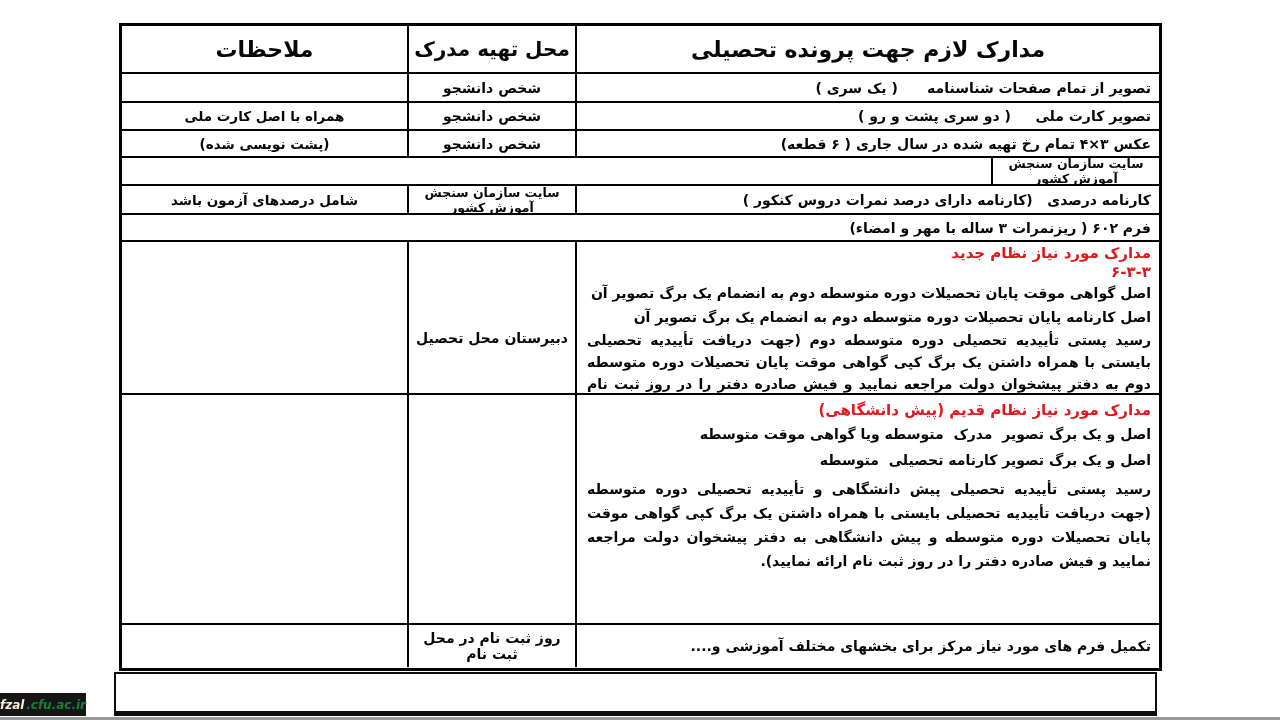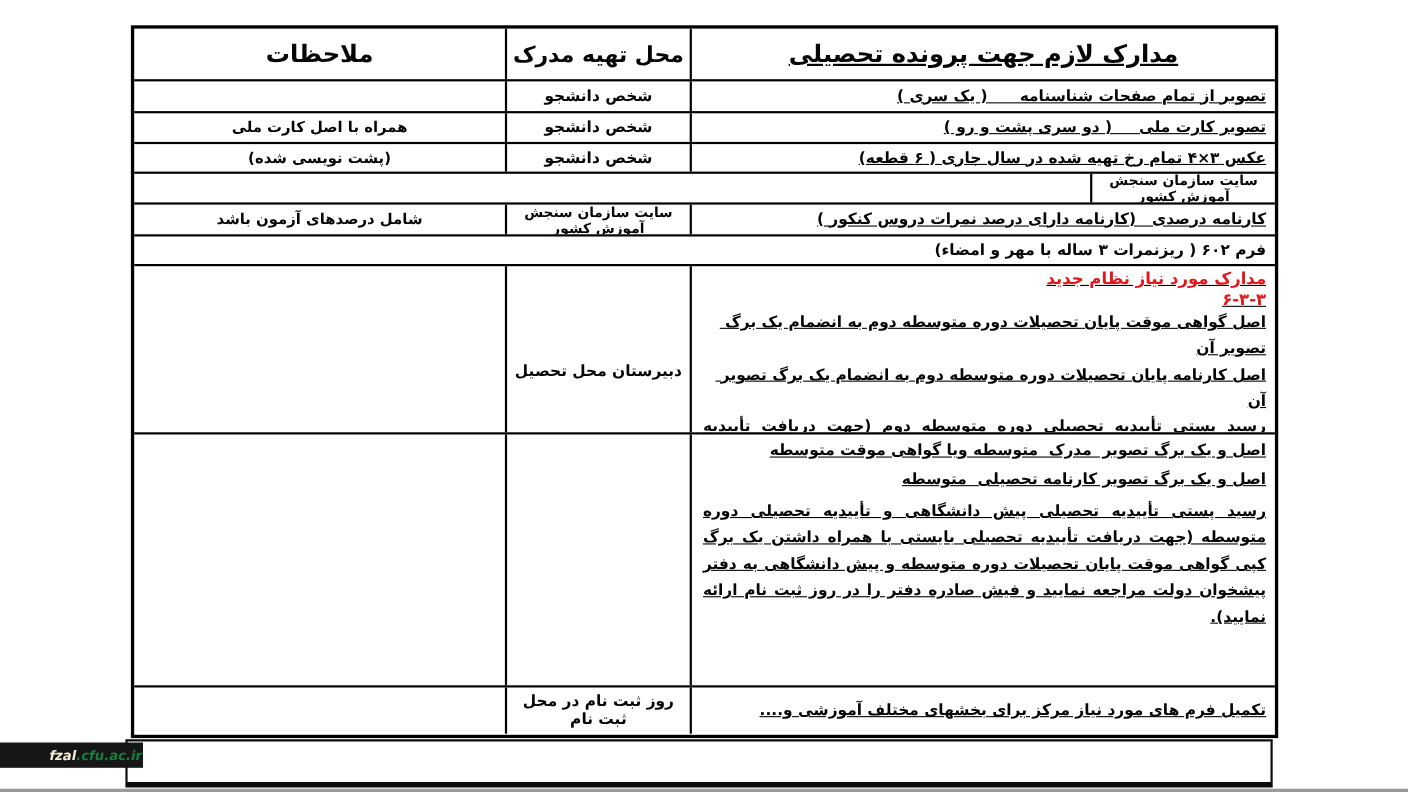--- a/index.html
+++ b/index.html
@@ -9,21 +9,21 @@
     font-family:"DejaVu Sans", sans-serif;
   }
   .doc-table{
     position:absolute;left:119px;top:23px;width:1043px;height:648px;
     box-sizing:border-box;border:3px solid #000;direction:rtl;
     display:flex;flex-direction:column;background:#fff;color:#060606;
   }
   .t-row{display:flex;flex-direction:row;box-sizing:border-box;border-bottom:2px solid #000;}
   .t-row.last{border-bottom:none;}
   .cell{box-sizing:border-box;overflow:hidden;}
-  .c-doc{width:532px;border-left:2px solid #000;text-decoration:underline;}
+  .c-doc{width:584px;border-left:2px solid #000;}
   .c-mid{width:168px;border-left:2px solid #000;}
   .c-notes{flex:1;}
   .center{display:flex;align-items:center;justify-content:center;text-align:center;}
   .right{display:flex;align-items:center;justify-content:flex-start;text-align:right;}
   .pad{padding:0 8px;}
   .pre{white-space:pre-wrap;}
   
   .hdr{height:48px;}
   .hdr .cell{font-weight:bold;font-size:22px;}
   
@@ -50,23 +50,23 @@
   
   .r-final{height:42px;font-weight:bold;font-size:14px;}
   
   .bottom-box{
     position:absolute;left:114px;top:672px;width:1043px;height:44px;
     box-sizing:border-box;border:2px solid #0c0c0c;border-bottom-width:5px;background:#fff;
   }
   .edge-strip{position:absolute;left:0;top:717px;width:1280px;height:3px;background:#9a9a9a;}
   
   .watermark{
-    position:absolute;left:0;top:675px;width:86px;height:23px;background:#161616;
-    display:flex;align-items:center;justify-content:center;
-    font-style:italic;font-weight:bold;font-size:12px;direction:ltr;padding-left:44px;
+    position:absolute;left:0;top:693px;width:86px;height:23px;background:#161616;
+    display:flex;align-items:center;justify-content:space-between;
+    font-style:italic;font-weight:bold;font-size:12px;direction:ltr;
   }
   .wm-prefix{color:#f7edd8;}
   .wm-suffix{color:#15803d;}
 </style>
 </head>
 <body>
 
 <div class="doc-table" style="--red:#e4151b;">
 
   <div class="t-row hdr">
@@ -114,20 +114,21 @@
       <div class="sec-line">اصل گواهی موقت پایان تحصیلات دوره متوسطه دوم به انضمام یک برگ تصویر آن</div>
       <div class="sec-line">اصل کارنامه پایان تحصیلات دوره متوسطه دوم به انضمام یک برگ تصویر آن</div>
       <p class="sec-par">رسید پستی تأییدیه تحصیلی دوره متوسطه دوم (جهت دریافت تأییدیه تحصیلی بایستی با همراه داشتن یک برگ کپی گواهی موقت پایان تحصیلات دوره متوسطه دوم  به دفتر پیشخوان دولت مراجعه نمایید و فیش صادره دفتر را در روز ثبت نام ارائه نمایید).</p>
     </div>
     <div class="cell c-mid mid-school">دبیرستان محل تحصیل</div>
     <div class="cell c-notes"></div>
   </div>
 
   <div class="t-row r-old">
     <div class="cell c-doc sec-doc">
+      <div class="sec-head">مدارک مورد نیاز نظام قدیم (پیش دانشگاهی)</div>
       <div class="sec-line">اصل و یک برگ تصویر  مدرک  متوسطه ویا گواهی موقت متوسطه</div>
       <div class="sec-line">اصل و یک برگ تصویر کارنامه تحصیلی  متوسطه</div>
       <p class="sec-par">رسید پستی تأییدیه تحصیلی پیش دانشگاهی و تأییدیه تحصیلی دوره متوسطه (جهت دریافت تأییدیه تحصیلی بایستی با همراه داشتن یک برگ کپی گواهی موقت پایان تحصیلات دوره متوسطه و پیش دانشگاهی به دفتر پیشخوان دولت مراجعه نمایید و فیش صادره دفتر را در روز ثبت نام ارائه نمایید).</p>
     </div>
     <div class="cell c-mid"></div>
     <div class="cell c-notes"></div>
   </div>
 
   <div class="t-row r-final last">
     <div class="cell c-doc right pad pre">تکمیل فرم های مورد نیاز مرکز برای بخشهای مختلف آموزشی و....</div>

